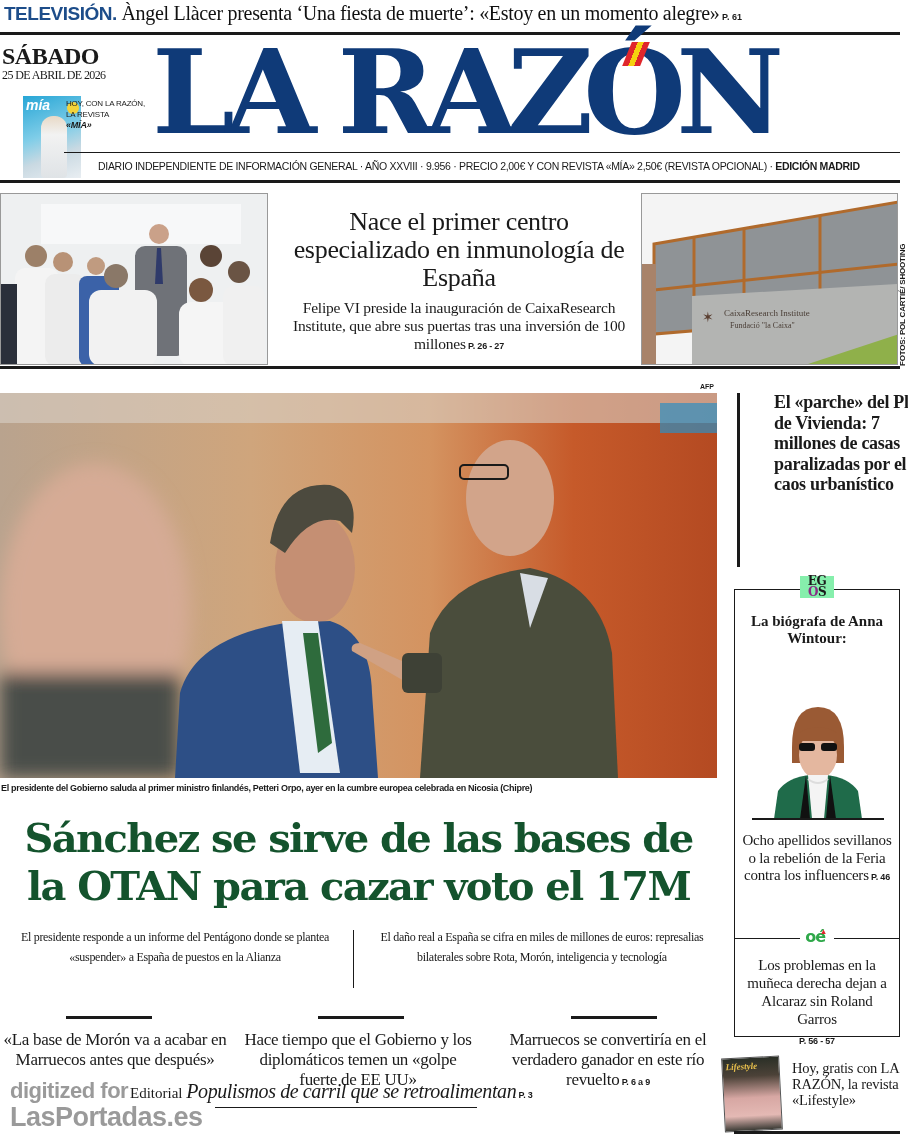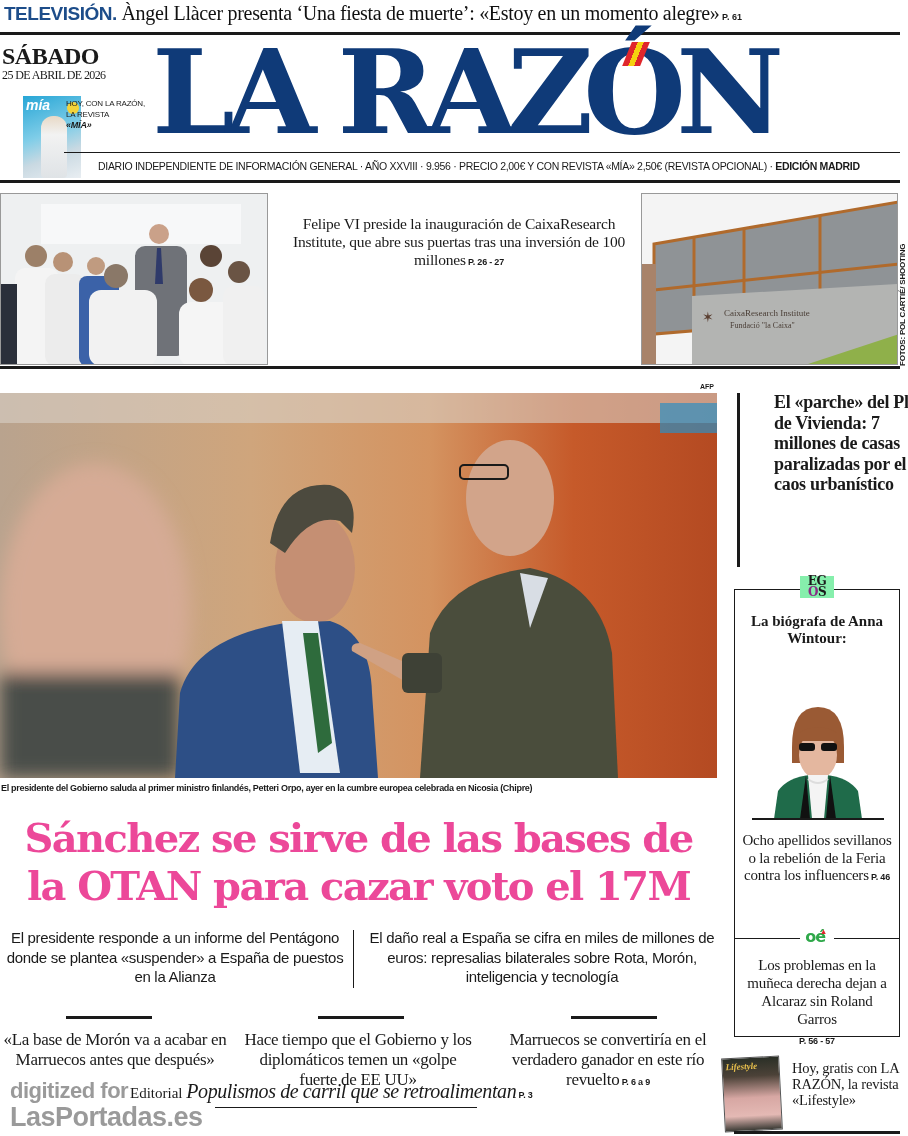--- a/index.html
+++ b/index.html
@@ -42,22 +42,22 @@
   #photo-building { left: 641px; top: 193px; width: 257px; height: 172px; border: 1px solid #999; overflow: hidden; background: linear-gradient(180deg, #f3f3f3 0%, #eeeeee 20%, #cfd3d4 100%); }
   #photo-credit-vert { left: 898px; top: 196px; width: 10px; height: 170px; writing-mode: vertical-rl; transform: rotate(180deg); font-family: "Liberation Sans", sans-serif; font-weight: bold; font-size: 8px; letter-spacing: -0.2px; text-align: left; }
   .rule-band { left: 0; top: 366px; width: 900px; height: 3px; background: #1a1a1a; }
 
   
   #afp { left: 700px; top: 383px; font-family: "Liberation Sans", sans-serif; font-weight: bold; font-size: 7px; }
   #main-photo { left: 0; top: 393px; width: 717px; height: 385px; overflow: hidden; background: linear-gradient(90deg, #b89b80 0%, #c9a27c 30%, #d79a64 55%, #c9632e 78%, #b8471f 100%); }
   #main-caption { left: 1px; top: 783px; font-family: "Liberation Sans", sans-serif; font-weight: bold; font-size: 9px; letter-spacing: -0.3px; white-space: nowrap; }
 
   
-  #main-hl { left: 0; top: 814px; width: 717px; text-align: center; font-family: "DejaVu Serif", serif; font-weight: bold; font-size: 40px; line-height: 48px; letter-spacing: -1.6px; color: #ec4899; }
-  .sub-col { font-family: Liberation Sans, sans-serif; font-size: 15px; line-height: 19.5px; text-align: center; letter-spacing: -0.3px; }
+  #main-hl { left: 0; top: 814px; width: 717px; text-align: center; font-family: "DejaVu Serif", serif; font-weight: bold; font-size: 40px; line-height: 48px; letter-spacing: -1.6px; color: #14532d; }
+  .sub-col { font-family: Liberation Serif, serif; font-size: 12px; line-height: 19.5px; text-align: center; letter-spacing: -0.3px; }
   #sub-left { left: 0; top: 928px; width: 350px; }
   #sub-right { left: 364px; top: 928px; width: 356px; }
   .col-divider { left: 353px; top: 930px; width: 1px; height: 58px; background: #1a1a1a; }
 
   .short-rule { height: 3px; width: 86px; background: #1a1a1a; top: 1016px; }
   .bottom-col { top: 1030px; width: 230px; text-align: center; font-family: "Liberation Serif", serif; font-size: 17px; line-height: 20px; letter-spacing: -0.3px; }
 
   .editorial-rule { left: 215px; top: 1107px; width: 262px; height: 1px; background: #1a1a1a; }
   #editorial { left: 130px; top: 1080px; white-space: nowrap; }
   #editorial .label { font-family: "Liberation Serif", serif; font-size: 15px; }
@@ -144,20 +144,21 @@
     <circle cx="210" cy="62" r="11" fill="#5a4436"></circle>
     <circle cx="200" cy="96" r="12" fill="#7a5840"></circle>
     <rect x="178" y="108" width="66" height="64" rx="12" fill="#f5f5f5"></rect>
     <circle cx="238" cy="78" r="11" fill="#6a5444"></circle>
     <rect x="222" y="92" width="42" height="80" rx="10" fill="#f0f0f0"></rect>
     <rect x="0" y="90" width="16" height="82" fill="#2a2f3a"></rect>
   </svg>
 </div>
 
 <div id="band-story" class="abs">
+  <div class="hl">Nace el primer centro especializado en inmunología de España</div>
   <div class="sub">
     <span>Felipe VI preside la inauguración de CaixaResearch Institute, que abre sus puertas tras una inversión de 100 millones</span><span class="pg"> P. 26 - 27</span>
   </div>
 </div>
 
 <div id="photo-building" class="abs">
   <svg width="257" height="172" viewBox="0 0 257 172">
     <rect x="0" y="0" width="257" height="172" fill="#f4f4f4"></rect>
     <polygon points="12,50 257,8 257,120 12,140" fill="#8f9396"></polygon>
     <g stroke="#b06a2c" stroke-width="3" fill="none">

